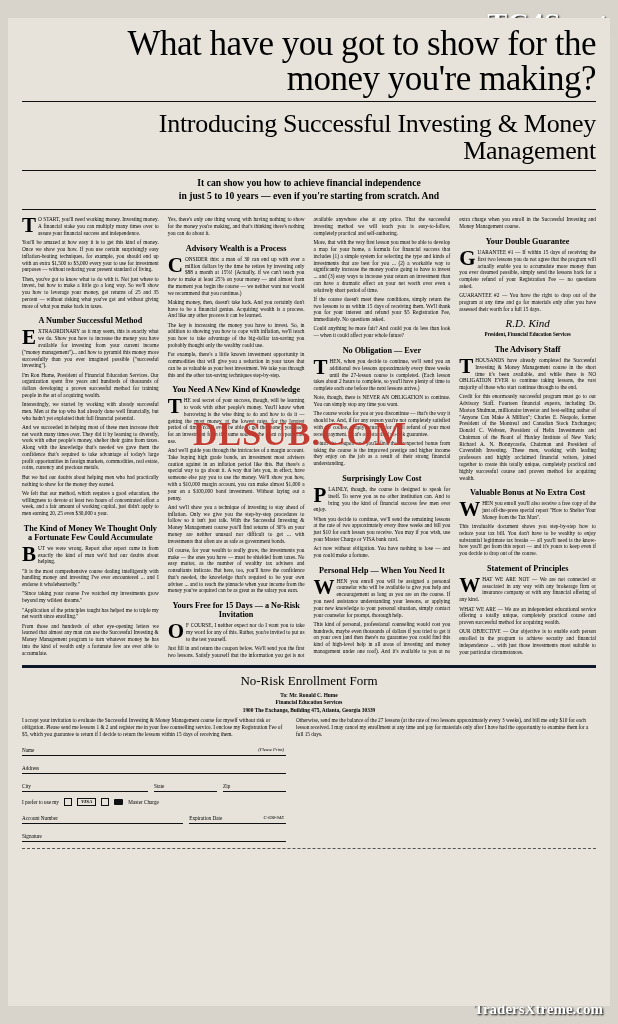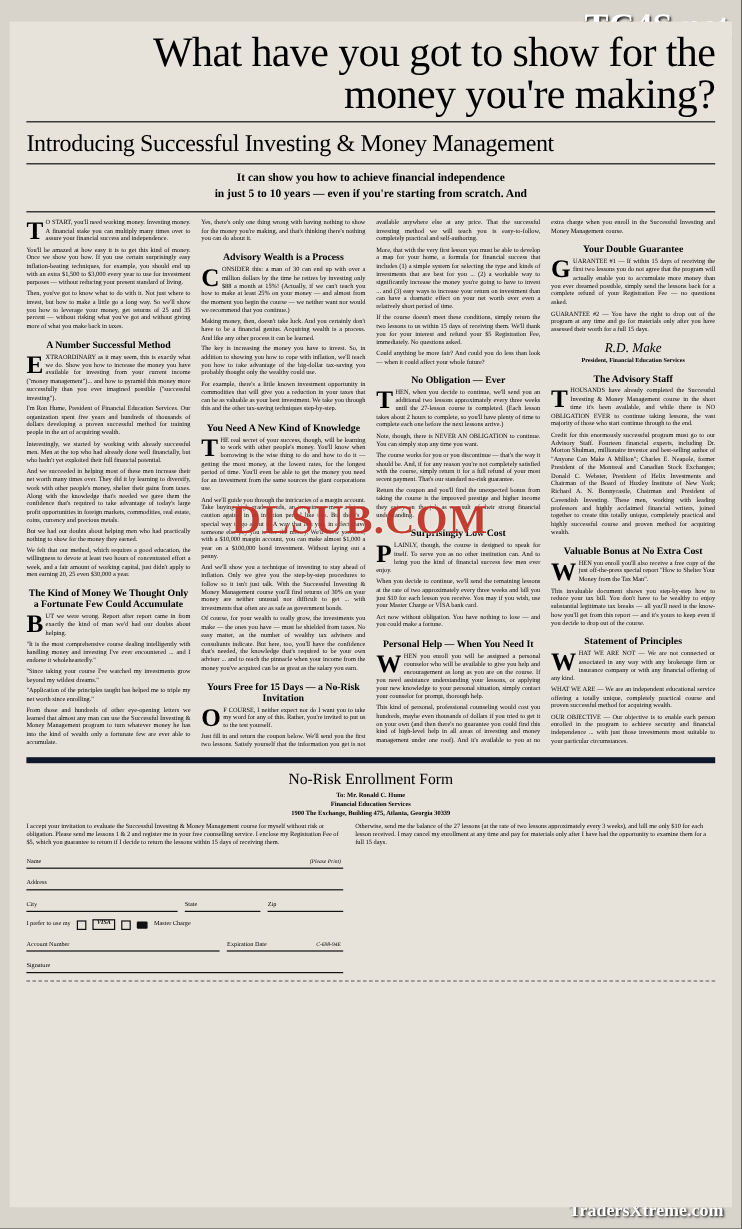--- a/index.html
+++ b/index.html
@@ -29,40 +29,40 @@
     position:absolute;left:8px;top:18px;width:602px;height:988px;
     background:#e7e3da;
   }
   .inner{padding:6px 14px 8px 14px;}
   h1.headline{
     margin:2px 0 0 0;text-align:right;font-weight:normal;
     font-family:"Liberation Serif",serif;
     font-size:35px;line-height:1.0;letter-spacing:-0.5px;
   }
   h2.subhead{
-    margin:8px 0 2px 0;text-align:left;font-weight:normal;
-    font-size:20px;line-height:1.05;letter-spacing:-0.3px;
+    margin:8px 0 2px 0;text-align:right;font-weight:normal;
+    font-size:26px;line-height:1.05;letter-spacing:-0.3px;
   }
   .rule{height:1px;background:#111;margin:5px 0 6px 0;}
   .rule.thin{height:1px;}
   .deck{
     text-align:center;font-size:9.6px;line-height:1.35;font-weight:bold;
     margin:0 60px 7px 60px;
   }
   .cols{column-count:4;column-gap:9px;font-size:5.3px;line-height:1.28;text-align:justify;}
   .sect{font-weight:bold;font-size:8.2px;text-align:center;line-height:1.1;margin:7px 0 3px 0;}
   p{margin:0 0 2.5px 0;}
   .dropcap:first-letter{
     float:left;font-size:21px;line-height:17px;font-weight:bold;
     padding:1px 2px 0 0;font-family:"Liberation Serif",serif;
   }
   .sign{font-family:"Liberation Serif",serif;font-style:italic;font-size:11px;text-align:center;margin:4px 0 1px 0;}
   .signcap{font-size:5.1px;text-align:center;font-weight:bold;margin-bottom:3px;}
   .form{
-    border-top:5px solid #0f172a;margin-top:6px;padding-top:3px;
+    border-top:3px solid #0f172a;margin-top:6px;padding-top:3px;
   }
   .form-title{text-align:center;font-size:13px;margin:2px 0 3px 0;}
   .form-body{display:flex;gap:10px;font-size:5.3px;line-height:1.3;}
   .form-left{width:46%;}
   .form-right{width:52%;}
   .addr{font-weight:bold;font-size:5.4px;text-align:center;line-height:1.4;margin-bottom:3px;}
   .fline{border-bottom:1px solid #111;height:10px;position:relative;margin-top:7px;}
   .flabel{position:absolute;left:0;top:2px;font-size:5.2px;}
   .fnote{position:absolute;right:2px;top:2px;font-size:4.6px;font-style:italic;}
   .frow{display:flex;gap:6px;}
@@ -143,21 +143,21 @@
           <div class="sect">Surprisingly Low Cost</div>
           <p class="dropcap">PLAINLY, though, the course is designed to speak for itself. To serve you as no other institution can. And to bring you the kind of financial success few men ever enjoy.</p>
           <p>When you decide to continue, we'll send the remaining lessons at the rate of two approximately every three weeks and bill you just $10 for each lesson you receive. You may if you wish, use your Master Charge or VISA bank card.</p>
           <p>Act now without obligation. You have nothing to lose — and you could make a fortune.</p>
           <div class="sect">Personal Help — When You Need It</div>
           <p class="dropcap">WHEN you enroll you will be assigned a personal counselor who will be available to give you help and encouragement as long as you are on the course. If you need assistance understanding your lessons, or applying your new knowledge to your personal situation, simply contact your counselor for prompt, thorough help.</p>
           <p>This kind of personal, professional counseling would cost you hundreds, maybe even thousands of dollars if you tried to get it on your own (and then there's no guarantee you could find this kind of high-level help in all areas of investing and money management under one roof). And it's available to you at no extra charge when you enroll in the Successful Investing and Money Management course.</p>
           <div class="sect">Your Double Guarantee</div>
           <p class="dropcap">GUARANTEE #1 — If within 15 days of receiving the first two lessons you do not agree that the program will actually enable you to accumulate more money than you ever dreamed possible, simply send the lessons back for a complete refund of your Registration Fee — no questions asked.</p>
           <p>GUARANTEE #2 — You have the right to drop out of the program at any time and go for materials only after you have assessed their worth for a full 15 days.</p>
-          <div class="sign">R.D. Make</div>
+          <div class="sign">R.D. Kind</div>
           <div class="signcap">President, Financial Education Services</div>
           <div class="sect">The Advisory Staff</div>
           <p class="dropcap">THOUSANDS have already completed the Successful Investing &amp; Money Management course in the short time it's been available, and while there is NO OBLIGATION EVER to continue taking lessons, the vast majority of those who start continue through to the end.</p>
           <p>Credit for this enormously successful program must go to our Advisory Staff. Fourteen financial experts, including Dr. Morton Shulman, millionaire investor and best-selling author of "Anyone Can Make A Million"; Charles E. Neapole, former President of the Montreal and Canadian Stock Exchanges; Donald C. Webster, President of Helix Investments and Chairman of the Board of Huxley Institute of New York; Richard A. N. Bonnycastle, Chairman and President of Cavendish Investing. These men, working with leading professors and highly acclaimed financial writers, joined together to create this totally unique, completely practical and highly successful course and proven method for acquiring wealth.</p>
           <div class="sect">Valuable Bonus at No Extra Cost</div>
           <p class="dropcap">WHEN you enroll you'll also receive a free copy of the just off-the-press special report "How to Shelter Your Money from the Tax Man".</p>
           <p>This invaluable document shows you step-by-step how to reduce your tax bill. You don't have to be wealthy to enjoy substantial legitimate tax breaks — all you'll need is the know-how you'll get from this report — and it's yours to keep even if you decide to drop out of the course.</p>
           <div class="sect">Statement of Principles</div>
           <p class="dropcap">WHAT WE ARE NOT — We are not connected or associated in any way with any brokerage firm or insurance company or with any financial offering of any kind.</p>
           <p>WHAT WE ARE — We are an independent educational service offering a totally unique, completely practical course and proven successful method for acquiring wealth.</p>

